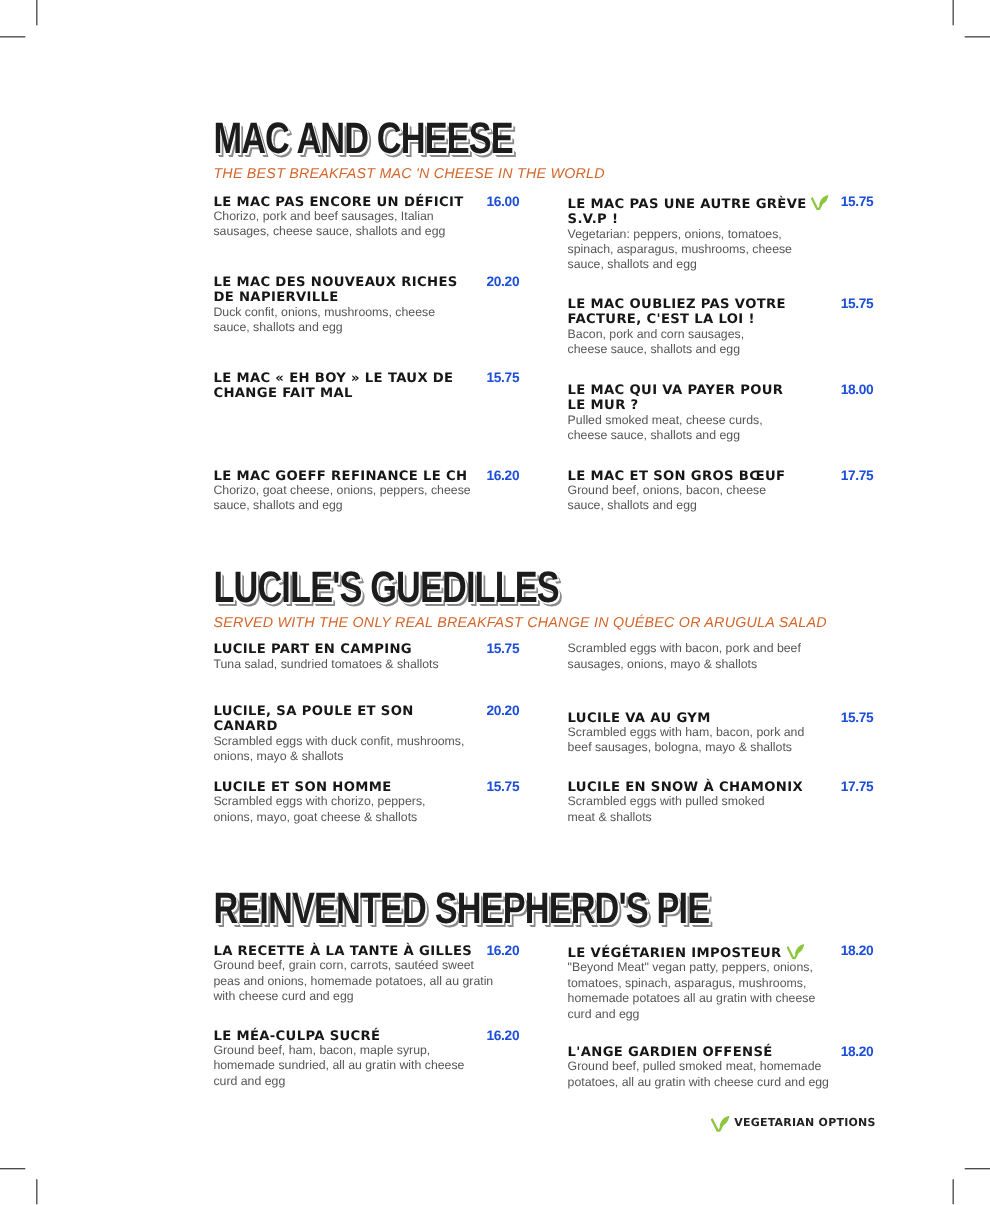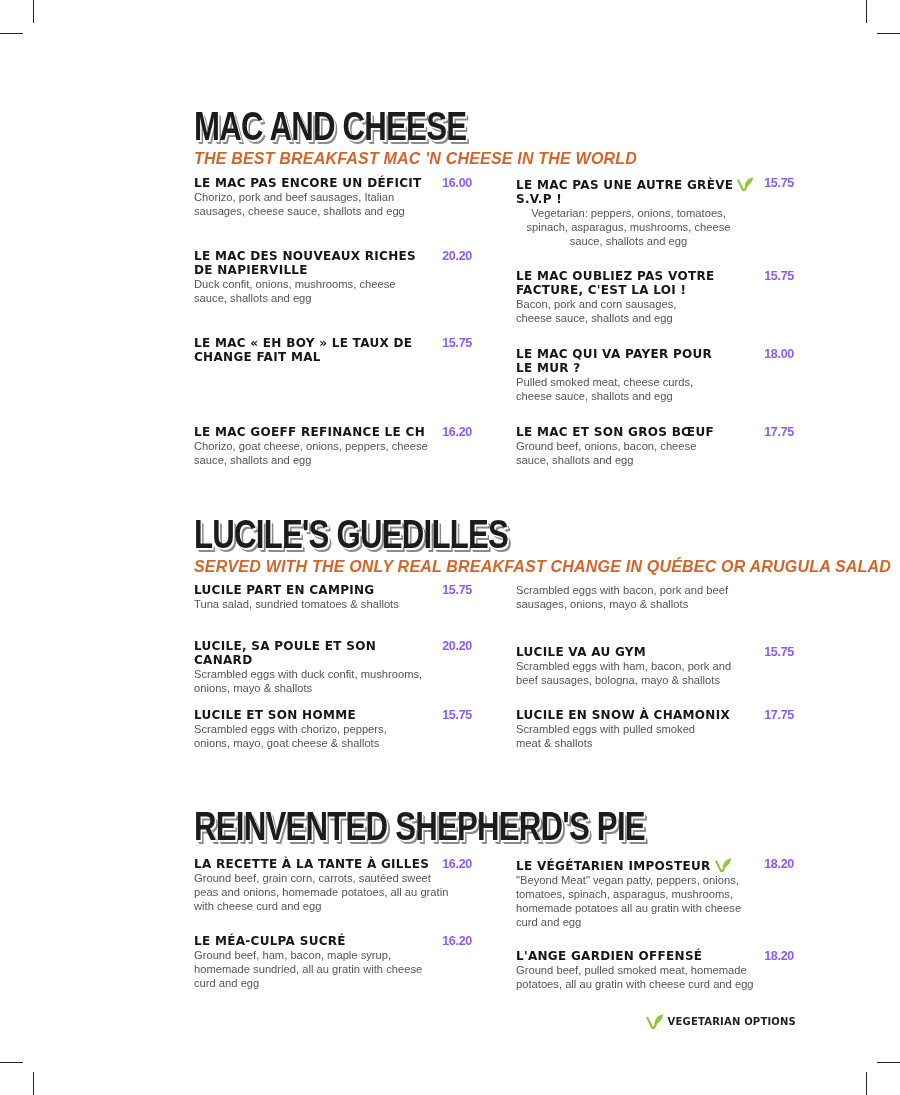--- a/index.html
+++ b/index.html
@@ -17,44 +17,44 @@
       transform: scaleX(0.78);
       transform-origin: left top;
       white-space: nowrap;
       color: #1c1c1c;
       text-shadow: 2px 2px 0 #ffffff, 3px 3px 0 #8a8a8a, 4px 4px 0 #8a8a8a;
       line-height: 44px;
       margin: 0;
     }
     .sec-sub {
       font-family: "Liberation Sans", sans-serif;
-      font-weight: 700;
+      font-weight: 400;
       font-style: italic;
-      font-size: 16px;
+      font-size: 13px;
       color: #d4652a;
       letter-spacing: 0.2px;
       margin-top: 2px;
       white-space: nowrap;
     }
     .item { position: absolute; width: 282px; }
     .item-head { position: relative; padding-right: 42px; }
     .item-name {
       font-family: "DejaVu Sans", sans-serif;
       font-weight: 700;
       font-size: 12px;
       line-height: 14px;
       letter-spacing: 0.3px;
       color: #161616;
     }
     .item-price {
       position: absolute; right: 4px; top: 0;
       font-family: "Liberation Sans", sans-serif;
       font-weight: 700; font-size: 12.5px; line-height: 14px;
       letter-spacing: -0.3px;
-      color: #8b5cf6;
+      color: #1d4ed8;
     }
     .item-desc {
       font-family: "Liberation Sans", sans-serif;
       font-size: 11.2px;
       line-height: 14px;
       color: #555;
       margin-top: 0px;
     }
     .veg {
       display: inline-block; width: 17px; height: 16px; vertical-align: -3px; margin-left: 4px;
@@ -118,21 +118,21 @@
   <div class="item-desc" style="width:250px;">Chorizo, goat cheese, onions, peppers, cheese sauce, shallots and egg</div>
 </div>
 
 <div class="item" style="left:516px; top:176px;">
   <div class="item-head" style="padding-right:40px;">
     <div class="item-name"><span>LE MAC PAS UNE AUTRE GRÈVE</span><svg class="veg">
           <use href="#vleaf"></use>
         </svg><br><span>S.V.P !</span></div>
     <div class="item-price">15.75</div>
   </div>
-  <div class="item-desc" style="width:225px;text-align:center;">Vegetarian: peppers, onions, tomatoes, spinach, asparagus, mushrooms, cheese sauce, shallots and egg</div>
+  <div class="item-desc" style="width:225px;">Vegetarian: peppers, onions, tomatoes, spinach, asparagus, mushrooms, cheese sauce, shallots and egg</div>
 </div>
 <div class="item" style="left:516px; top:269px;">
   <div class="item-head" style="padding-right:60px;">
       <div class="item-name">LE MAC OUBLIEZ PAS VOTRE FACTURE, C'EST LA LOI !</div>
   <div class="item-price">15.75</div>
     </div>
   <div class="item-desc" style="width:190px;">Bacon, pork and corn sausages, cheese sauce, shallots and egg</div>
 </div>
 <div class="item" style="left:516px; top:347px;">
   <div class="item-head" style="padding-right:80px;">

